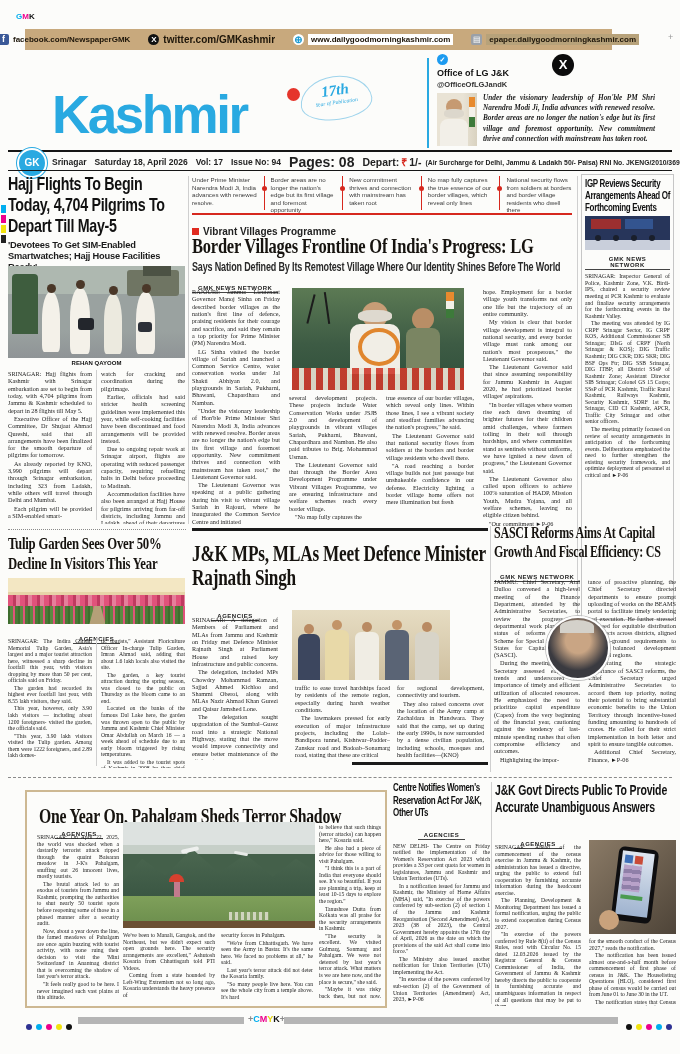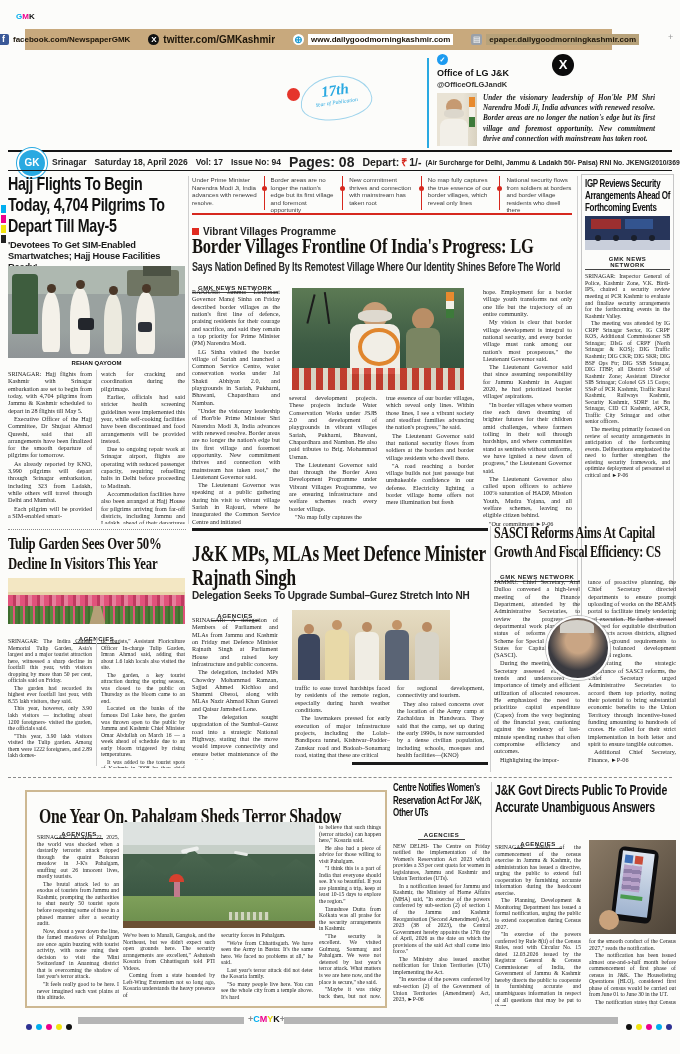--- a/index.html
+++ b/index.html
@@ -51,20 +51,21 @@
     <span style="display:flex;align-items:center;gap:4px;">
       <span style="width:11px;height:11px;background:#fff;color:#1d9bd1;font-size:10px;font-weight:bold;text-align:center;line-height:11px;border-radius:50%;">⊕</span>
       <span style="font-size:8px;font-weight:bold;color:#1d1509;background:#fff;padding:1px 3px;">www.dailygoodmorningkashmir.com</span>
     </span>
     <span style="display:flex;align-items:center;gap:4px;">
       <span style="width:11px;height:11px;background:#9aa0a8;color:#fff;font-size:8px;text-align:center;line-height:11px;border-radius:2px;">▤</span>
       <span style="font-size:8px;font-weight:bold;color:#1d1509;background:#b7a27a;padding:1px 3px;">epaper.dailygoodmorningkashmir.com</span>
     </span>
   </div>
 
+  <div class="abs" style="left:52px;top:84px;font-size:53px;font-weight:bold;letter-spacing:-2.5px;color:#29a9e1;">Kashmir</div>
   <div class="abs" style="left:287px;top:88px;width:13px;height:13px;border-radius:50%;background:#e5352b;"></div>
   <div class="abs" style="left:300px;top:76px;width:70px;height:42px;border:1.5px solid #9fd4ec;border-radius:50% 50% 50% 50%/60% 60% 40% 40%;transform:rotate(-8deg);text-align:center;color:#2aa9e1;font-family:'Liberation Serif',serif;font-style:italic;">
     <div style="font-size:15px;font-weight:bold;margin-top:5px;">17th</div>
     <div style="font-size:5.5px;">Year of Publication</div>
   </div>
   <div class="abs" style="left:427px;top:58px;width:2px;height:90px;background:#29a9e1;"></div>
 
   <div class="abs" style="left:437px;top:54px;width:11px;height:11px;border-radius:50%;background:#1d9bf0;color:#fff;font-size:7px;font-weight:bold;text-align:center;line-height:11px;">✓</div>
   <div class="abs" style="left:437px;top:68px;font-size:9px;font-weight:bold;color:#111;">Office of LG J&amp;K</div>
   <div class="abs" style="left:437px;top:80px;font-size:7.5px;font-weight:bold;color:#333;">@OfficeOfLGJandK</div>
@@ -240,21 +241,20 @@
         <p>tic tourists," Assistant Floriculture Officer In-charge Tulip Garden, Imran Ahmad said, adding that about 1.6 lakh locals also visited the site.</p>
         <p>The garden, a key tourist attraction during the spring season, was closed to the public on Thursday as the bloom came to an end.</p>
         <p>Located on the banks of the famous Dal Lake here, the garden was thrown open to the public by Jammu and Kashmir Chief Minister Omar Abdullah on March 16 — a week ahead of schedule due to an early bloom triggered by rising temperatures.</p>
         <p>It was added to the tourist spots of Kashmir in 2008 by then chief minister ►P-06</p>
       </div>
   </div>
 
   <div class="abs" style="left:192px;top:528px;width:296px;height:240px;">
     <div class="abs" style="left:0;top:0;width:296px;height:3px;background:#1a1a1a;"></div>
     <div class="abs hl c75" style="left:0;top:14px;font-size:23px;line-height:1.05;">J&amp;K MPs, MLAs Meet Defence Minister Rajnath Singh</div>
-    <div class="abs" style="left:0;top:62px;font-size:10px;font-weight:bold;letter-spacing:-.2px;color:#262626;">Delegation Seeks To Upgrade Sumbal–Gurez Stretch Into NH</div>
     <div class="abs" style="left:0;top:76px;width:86px;text-align:center;"><span class="byline">AGENCIES</span></div>
     <div class="colwrap bt" style="left:0;top:88px;width:86px;height:144px;">
         <p>SRINAGAR: A delegation of Members of Parliament and MLAs from Jammu and Kashmir on Friday met Defence Minister Rajnath Singh at Parliament House and raised key infrastructure and public concerns.</p>
         <p>The delegation, included MPs Chowdry Mohammad Ramzan, Sajjad Ahmed Kichloo and Shammi Oberoi, along with MLAs Nazir Ahmad Khan Gurezi and Qaisar Jamshed Lone.</p>
         <p>The delegation sought upgradation of the Sumbal–Gurez road into a strategic National Highway, stating that the move would improve connectivity and ensure better maintenance of the vital route.</p>
       </div>
     <div class="photo" style="left:100px;top:82px;width:158px;height:70px;background:linear-gradient(#e6dcc2,#cfc0a0);">
       <div class="head-dot" style="left:12px;top:14px;width:10px;height:10px;background:#b98a62;"></div>
       <div class="abs" style="left:6px;top:24px;width:22px;height:46px;background:#3c465e;border-radius:6px 6px 0 0;"></div>
       <div class="head-dot" style="left:40px;top:10px;width:10px;height:10px;background:#c29468;"></div>

